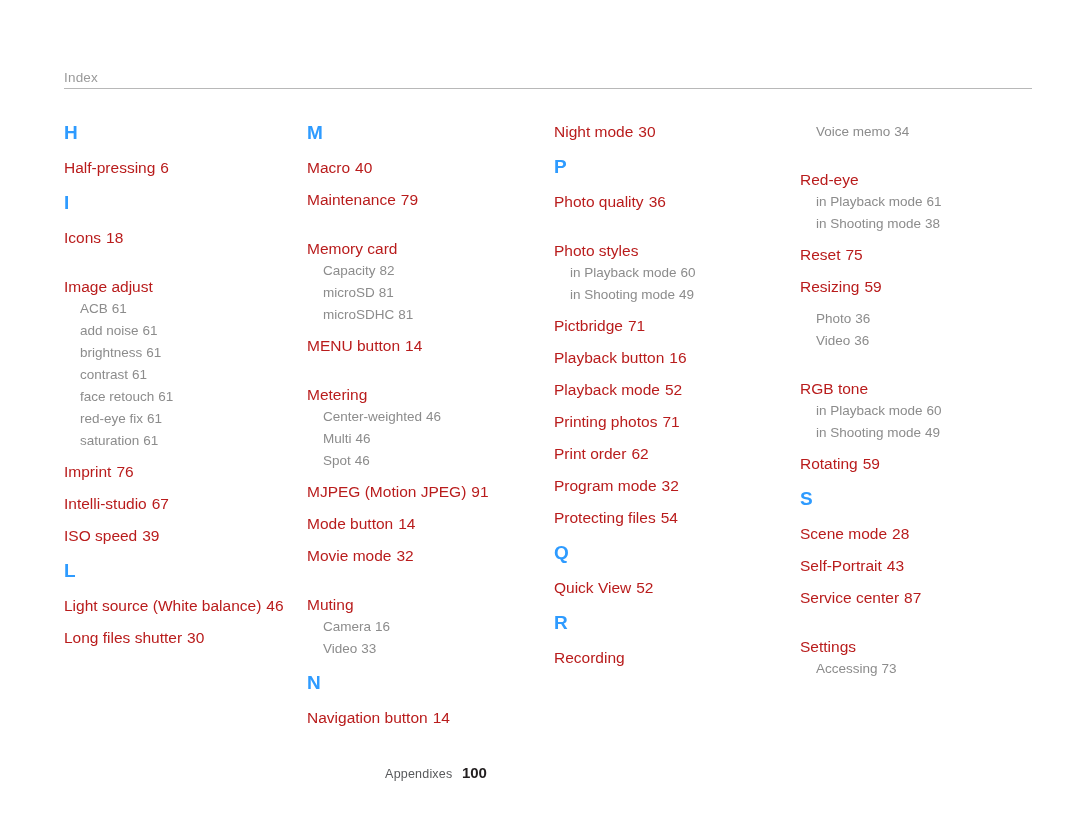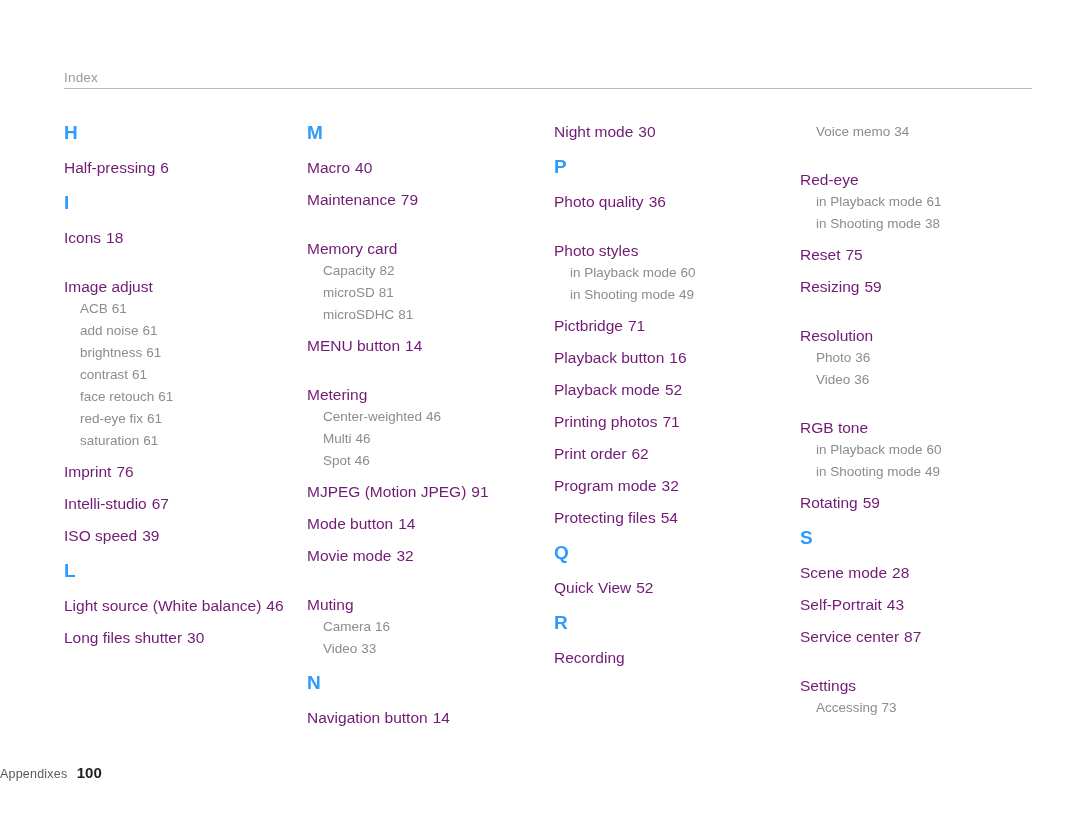--- a/index.html
+++ b/index.html
@@ -67,21 +67,21 @@
     font-size: 19px;
     font-weight: bold;
     line-height: 22px;
     margin-top: 14px;
     margin-bottom: 14px;
   }
   .letter.first { margin-top: 0; }
 
   .entry {
     font-size: 15.5px;
-    color: #701a75;
+    color: #b91c1c;
     line-height: 20px;
     margin-bottom: 12px;
     white-space: normal;
   }
   .entry .pg {
     margin-left: 5px;
   }
 
   .entry.has-subs {
     margin-bottom: 2px;
@@ -101,21 +101,21 @@
   .sub.last {
     margin-bottom: 12px;
   }
 
   
   .footer {
     position: absolute;
     left: 0;
     top: 764px;
     width: 872px;
-    text-align: left;
+    text-align: center;
   }
   .footer-inner {
     display: inline-block;
   }
   .footer-label {
     font-size: 12.5px;
     color: #58595b;
     letter-spacing: 0.2px;
   }
   .footer-page {
@@ -197,21 +197,20 @@
         <div class="letter">R</div>
         <div class="entry"><span>Recording</span></div>
       </div>
     <div class="column col-4">
         <div class="sub last"><span>Voice memo</span><span class="pg">34</span></div>
         <div class="entry has-subs"><span>Red-eye</span></div>
         <div class="sub"><span>in Playback mode</span><span class="pg">61</span></div>
         <div class="sub last"><span>in Shooting mode</span><span class="pg">38</span></div>
         <div class="entry"><span>Reset</span><span class="pg">75</span></div>
         <div class="entry"><span>Resizing</span><span class="pg">59</span></div>
-        <div class="entry has-subs"><span>Resolution</span></div>
         <div class="sub"><span>Photo</span><span class="pg">36</span></div>
         <div class="sub last"><span>Video</span><span class="pg">36</span></div>
         <div class="entry has-subs"><span>RGB tone</span></div>
         <div class="sub"><span>in Playback mode</span><span class="pg">60</span></div>
         <div class="sub last"><span>in Shooting mode</span><span class="pg">49</span></div>
         <div class="entry"><span>Rotating</span><span class="pg">59</span></div>
         <div class="letter">S</div>
         <div class="entry"><span>Scene mode</span><span class="pg">28</span></div>
         <div class="entry"><span>Self-Portrait</span><span class="pg">43</span></div>
         <div class="entry"><span>Service center</span><span class="pg">87</span></div>

